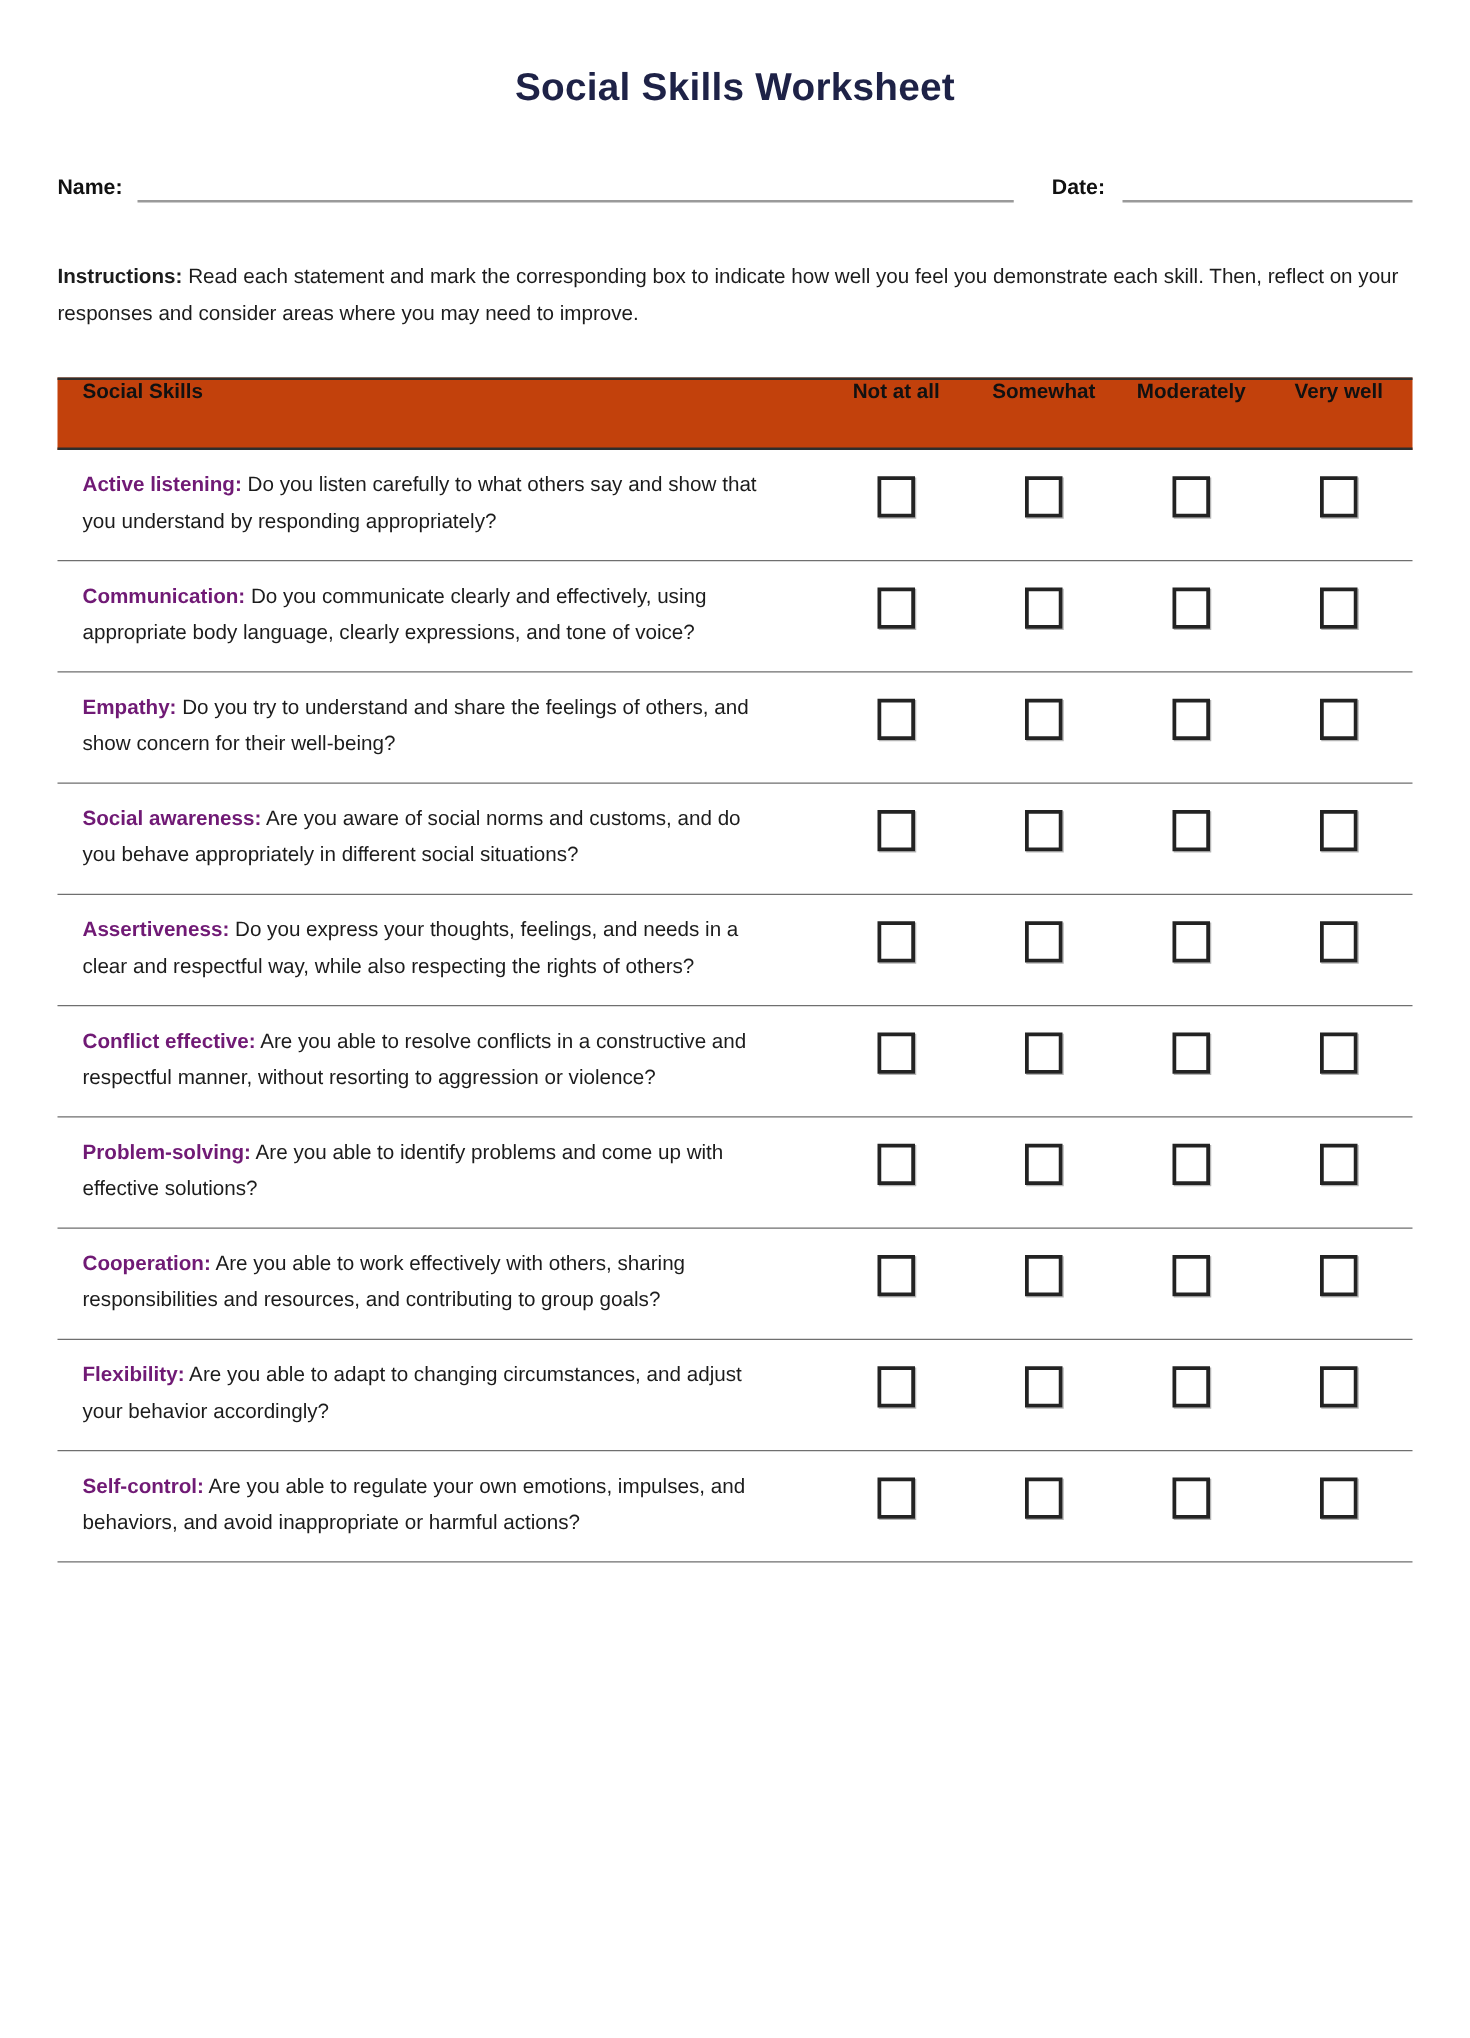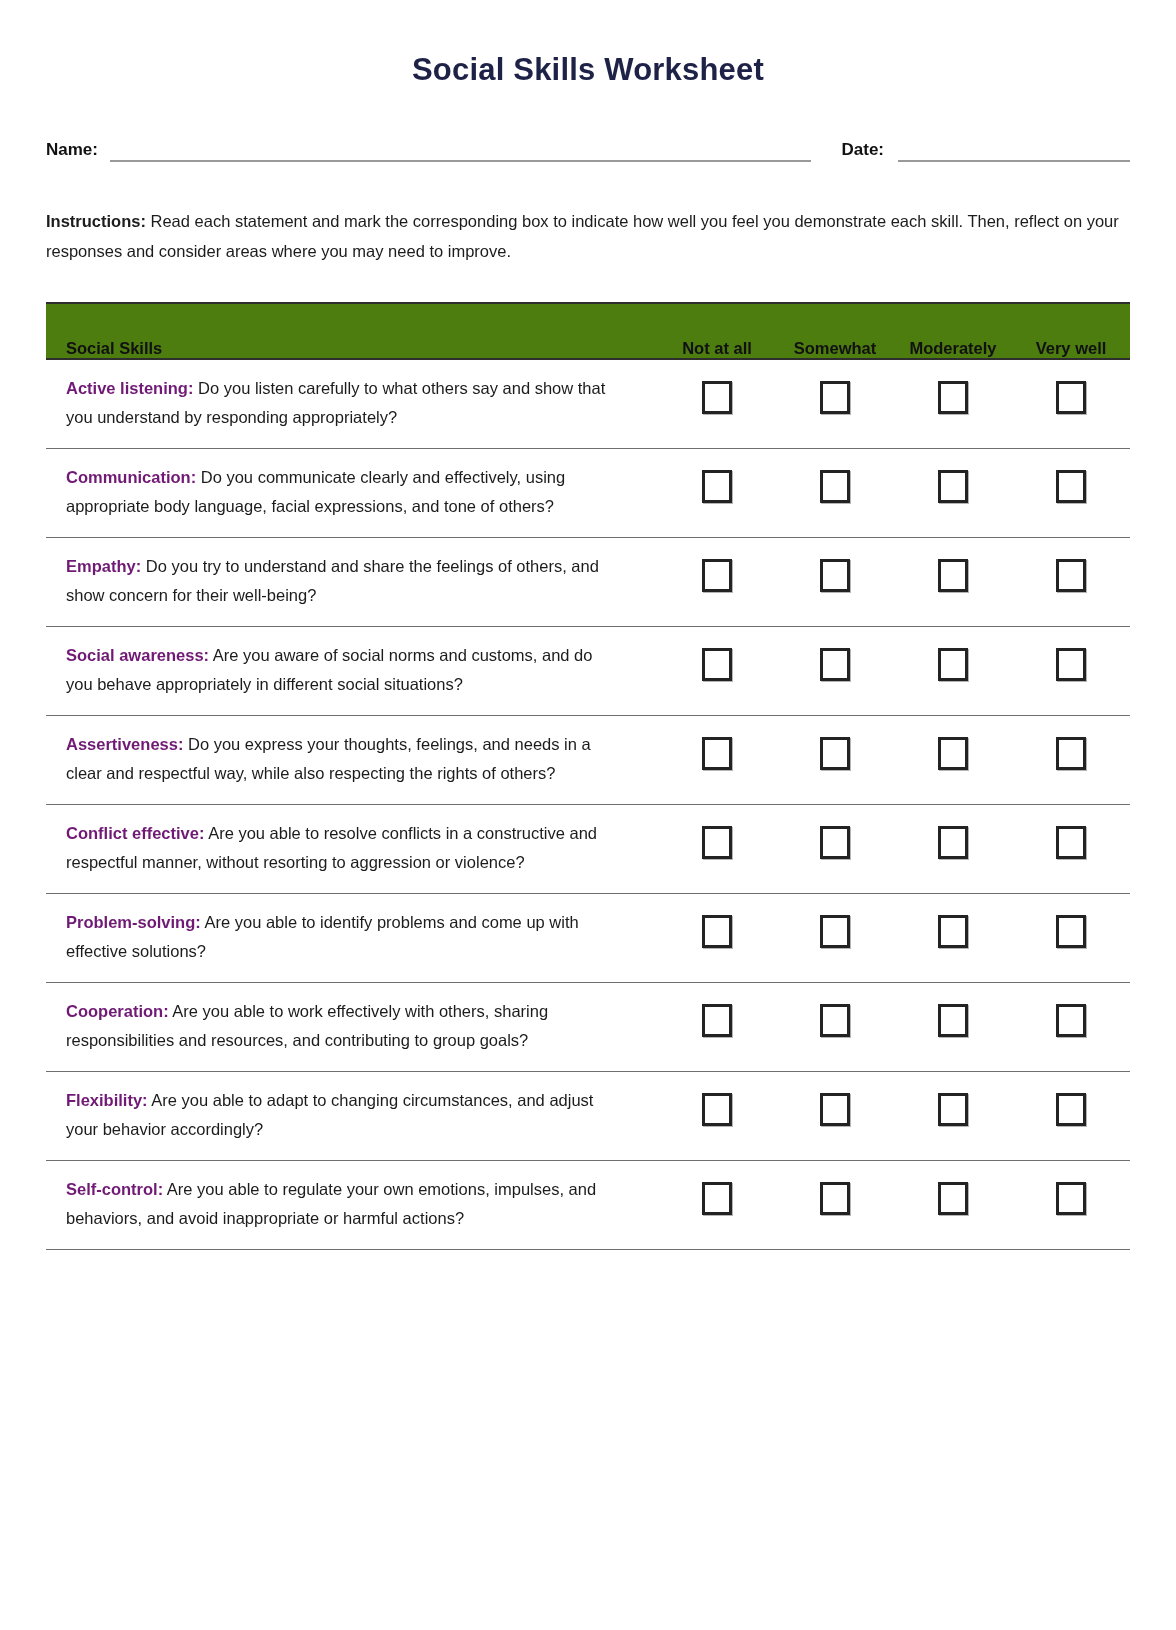--- a/index.html
+++ b/index.html
@@ -53,22 +53,22 @@
     line-height: 30px;
     color: #1c1c1c;
   }
   .instructions b { font-weight: bold; }
   
   .skills-table {
     margin-top: 36px;
   }
   .thead {
     display: flex;
-    align-items: flex-end;
-    background: #4d7c0f;
+    align-items: flex-start;
+    background: #c2410c;
     border-top: 2px solid #2e2e2e;
     border-bottom: 2px solid #2e2e2e;
     height: 58px;
   }
   .thead .first-col {
     flex: 1;
     padding-left: 20px;
     font-size: 16.5px;
     font-weight: bold;
     color: #111111;
@@ -210,21 +210,21 @@
           <div class="col">
               <div class="cb"></div>
             </div>
           <div class="col">
               <div class="cb"></div>
             </div>
         </div>
       </div>
 
       <div class="trow">
-        <div class="trow-text"><span class="skill-name">Communication:</span> <span>Do you communicate clearly and effectively, using appropriate body language, facial expressions, and tone of others?</span></div>
+        <div class="trow-text"><span class="skill-name">Communication:</span> <span>Do you communicate clearly and effectively, using appropriate body language, clearly expressions, and tone of voice?</span></div>
         <div class="cols">
           <div class="col">
               <div class="cb"></div>
             </div>
           <div class="col">
               <div class="cb"></div>
             </div>
           <div class="col">
               <div class="cb"></div>
             </div>

